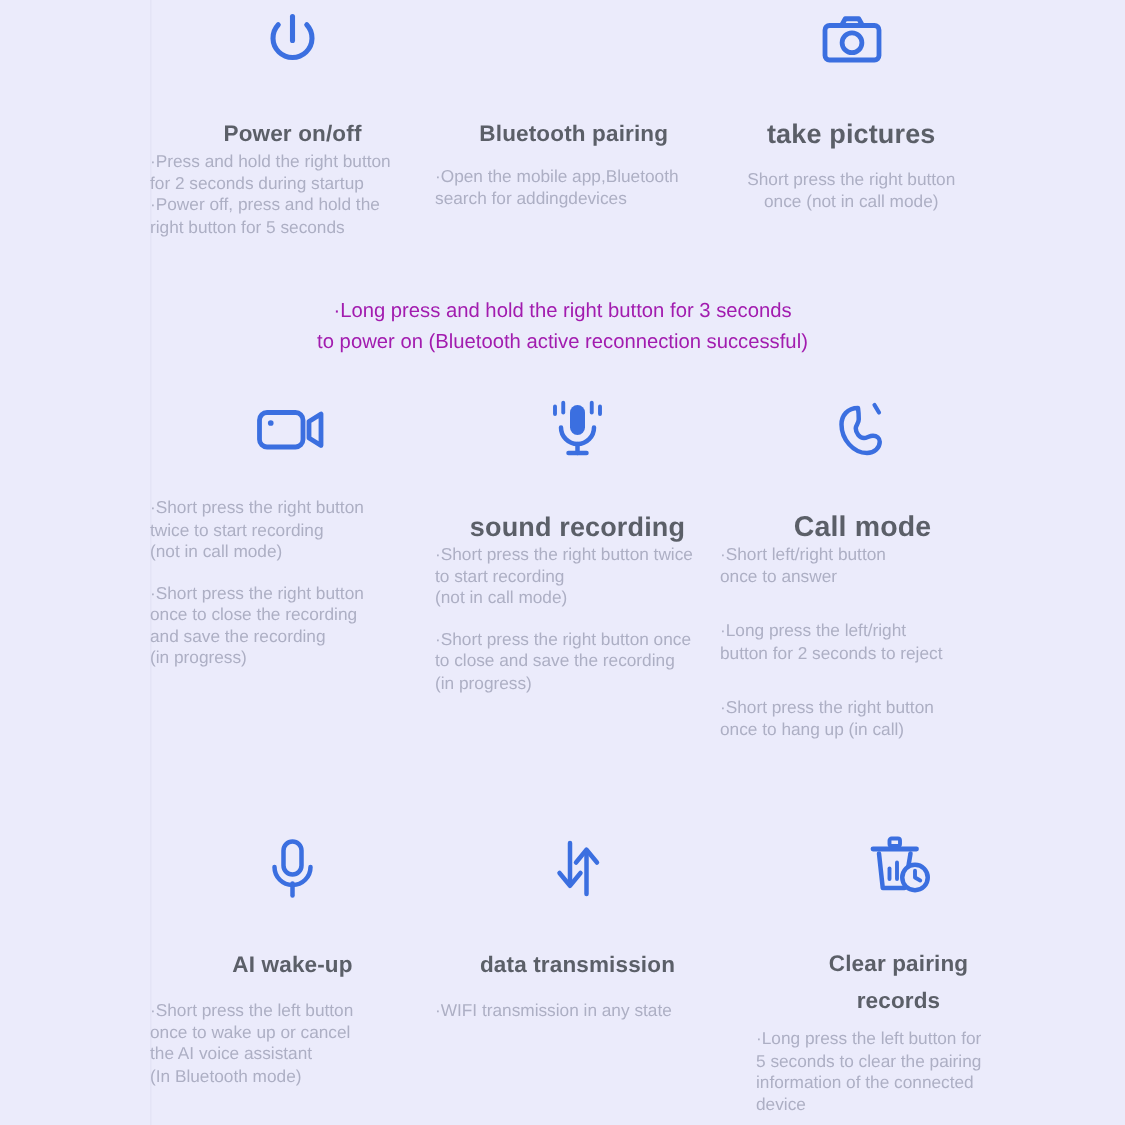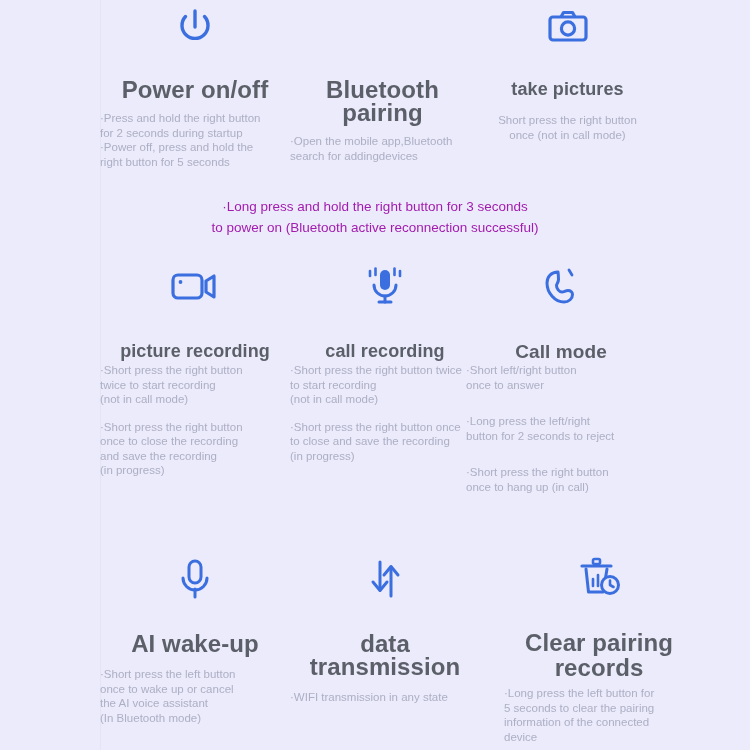--- a/index.html
+++ b/index.html
@@ -50,21 +50,21 @@
     text-align: center;
     height: 56px;
   }
   .icon-wrap svg {
     display: inline-block;
     vertical-align: top;
   }
 
   .cell-title {
     text-align: center;
-    font-size: 24px;
+    font-size: 15px;
     font-weight: bold;
     color: #5b5f68;
     letter-spacing: 0.1px;
     line-height: 23px;
     margin: 0;
     white-space: pre-line;
   }
 
   .cell-body {
     font-size: 11.5px;
@@ -93,33 +93,33 @@
   }
 
   
   #cell-power            { left: 100px;  top: 2px;   width: 190px; }
   #cell-bluetooth        { left: 290px;  top: 2px;   width: 185px; }
   #cell-take-pictures    { left: 475px;  top: 2px;   width: 185px; }
 
   
   #cell-picture-recording{ left: 100px;  top: 262px; width: 190px; }
   #cell-sound-recording  { left: 290px;  top: 262px; width: 190px; }
-  #cell-call-mode        { left: 466px;  top: 262px; width: 190px; }
+  #cell-call-mode        { left: 480px;  top: 262px; width: 190px; }
 
   
   #cell-ai-wakeup        { left: 100px;  top: 554px; width: 190px; }
   #cell-data-transmission{ left: 290px;  top: 554px; width: 190px; }
   #cell-clear-pairing    { left: 504px;  top: 554px; width: 190px; }
 
   
   #cell-power   .cell-title { margin-top: 20px; }
   #cell-bluetooth .cell-title { margin-top: 20px; }
   #cell-take-pictures .cell-title { margin-top: 20px; font-size: 18px; }
 
-  #cell-power   .cell-body  { margin-top: 10px; }
+  #cell-power   .cell-body  { }
   #cell-bluetooth .cell-body { margin-top: 10px; }
   #cell-take-pictures .cell-body { margin-top: 12px; }
 
   #cell-picture-recording .cell-title,
   #cell-sound-recording .cell-title { margin-top: 22px; font-size: 18px; }
   #cell-call-mode .cell-title { margin-top: 22px; font-size: 19px; }
 
   #cell-picture-recording .cell-body:first-of-type,
   #cell-sound-recording   .cell-body:first-of-type,
   #cell-call-mode         .cell-body:first-of-type { margin-top: 14px; }
@@ -183,21 +183,20 @@
 to power on (Bluetooth active reconnection successful)</div>
 
     <div class="cell" id="cell-picture-recording">
       <span class="icon-wrap">
         <svg width="58" height="50" viewBox="0 0 58 50" fill="none">
           <rect x="7" y="13" width="29" height="23" rx="5" stroke="#3b6fe0" stroke-width="3.2"></rect>
           <circle cx="14.5" cy="20" r="1.9" fill="#3b6fe0"></circle>
           <path d="M40 19 L48 14 L48 35 L40 30 Z" stroke="#3b6fe0" stroke-width="3.2" stroke-linejoin="round" fill="none"></path>
         </svg>
       </span>
-      <p class="cell-title">picture recording</p>
       <p class="cell-body body-left">·Short press the right button
 twice to start recording
 (not in call mode)</p>
       <p class="cell-body body-left">·Short press the right button
 once to close the recording
 and save the recording
 (in progress)</p>
     </div>
 
     <div class="cell" id="cell-sound-recording">
@@ -206,21 +205,21 @@
           <rect x="20" y="8" width="10" height="20" rx="5" fill="#3b6fe0"></rect>
           <path d="M14 23 A11 11 0 0 0 36 23" stroke="#3b6fe0" stroke-width="3" stroke-linecap="round" fill="none"></path>
           <path d="M25 34 L25 40" stroke="#3b6fe0" stroke-width="3" stroke-linecap="round"></path>
           <path d="M19 40 L31 40" stroke="#3b6fe0" stroke-width="3" stroke-linecap="round"></path>
           <path d="M10 9 L10 14" stroke="#3b6fe0" stroke-width="2.6" stroke-linecap="round"></path>
           <path d="M15.5 6.5 L15.5 13" stroke="#3b6fe0" stroke-width="2.6" stroke-linecap="round"></path>
           <path d="M34.5 6.5 L34.5 13" stroke="#3b6fe0" stroke-width="2.6" stroke-linecap="round"></path>
           <path d="M40 9 L40 14" stroke="#3b6fe0" stroke-width="2.6" stroke-linecap="round"></path>
         </svg>
       </span>
-      <p class="cell-title">call recording</p>
+      <p class="cell-title">sound recording</p>
       <p class="cell-body body-left">·Short press the right button twice
  to start recording
 (not in call mode)</p>
       <p class="cell-body body-left">·Short press the right button once
  to close and save the recording
 (in progress)</p>
     </div>
 
     <div class="cell" id="cell-call-mode">
       <span class="icon-wrap">

